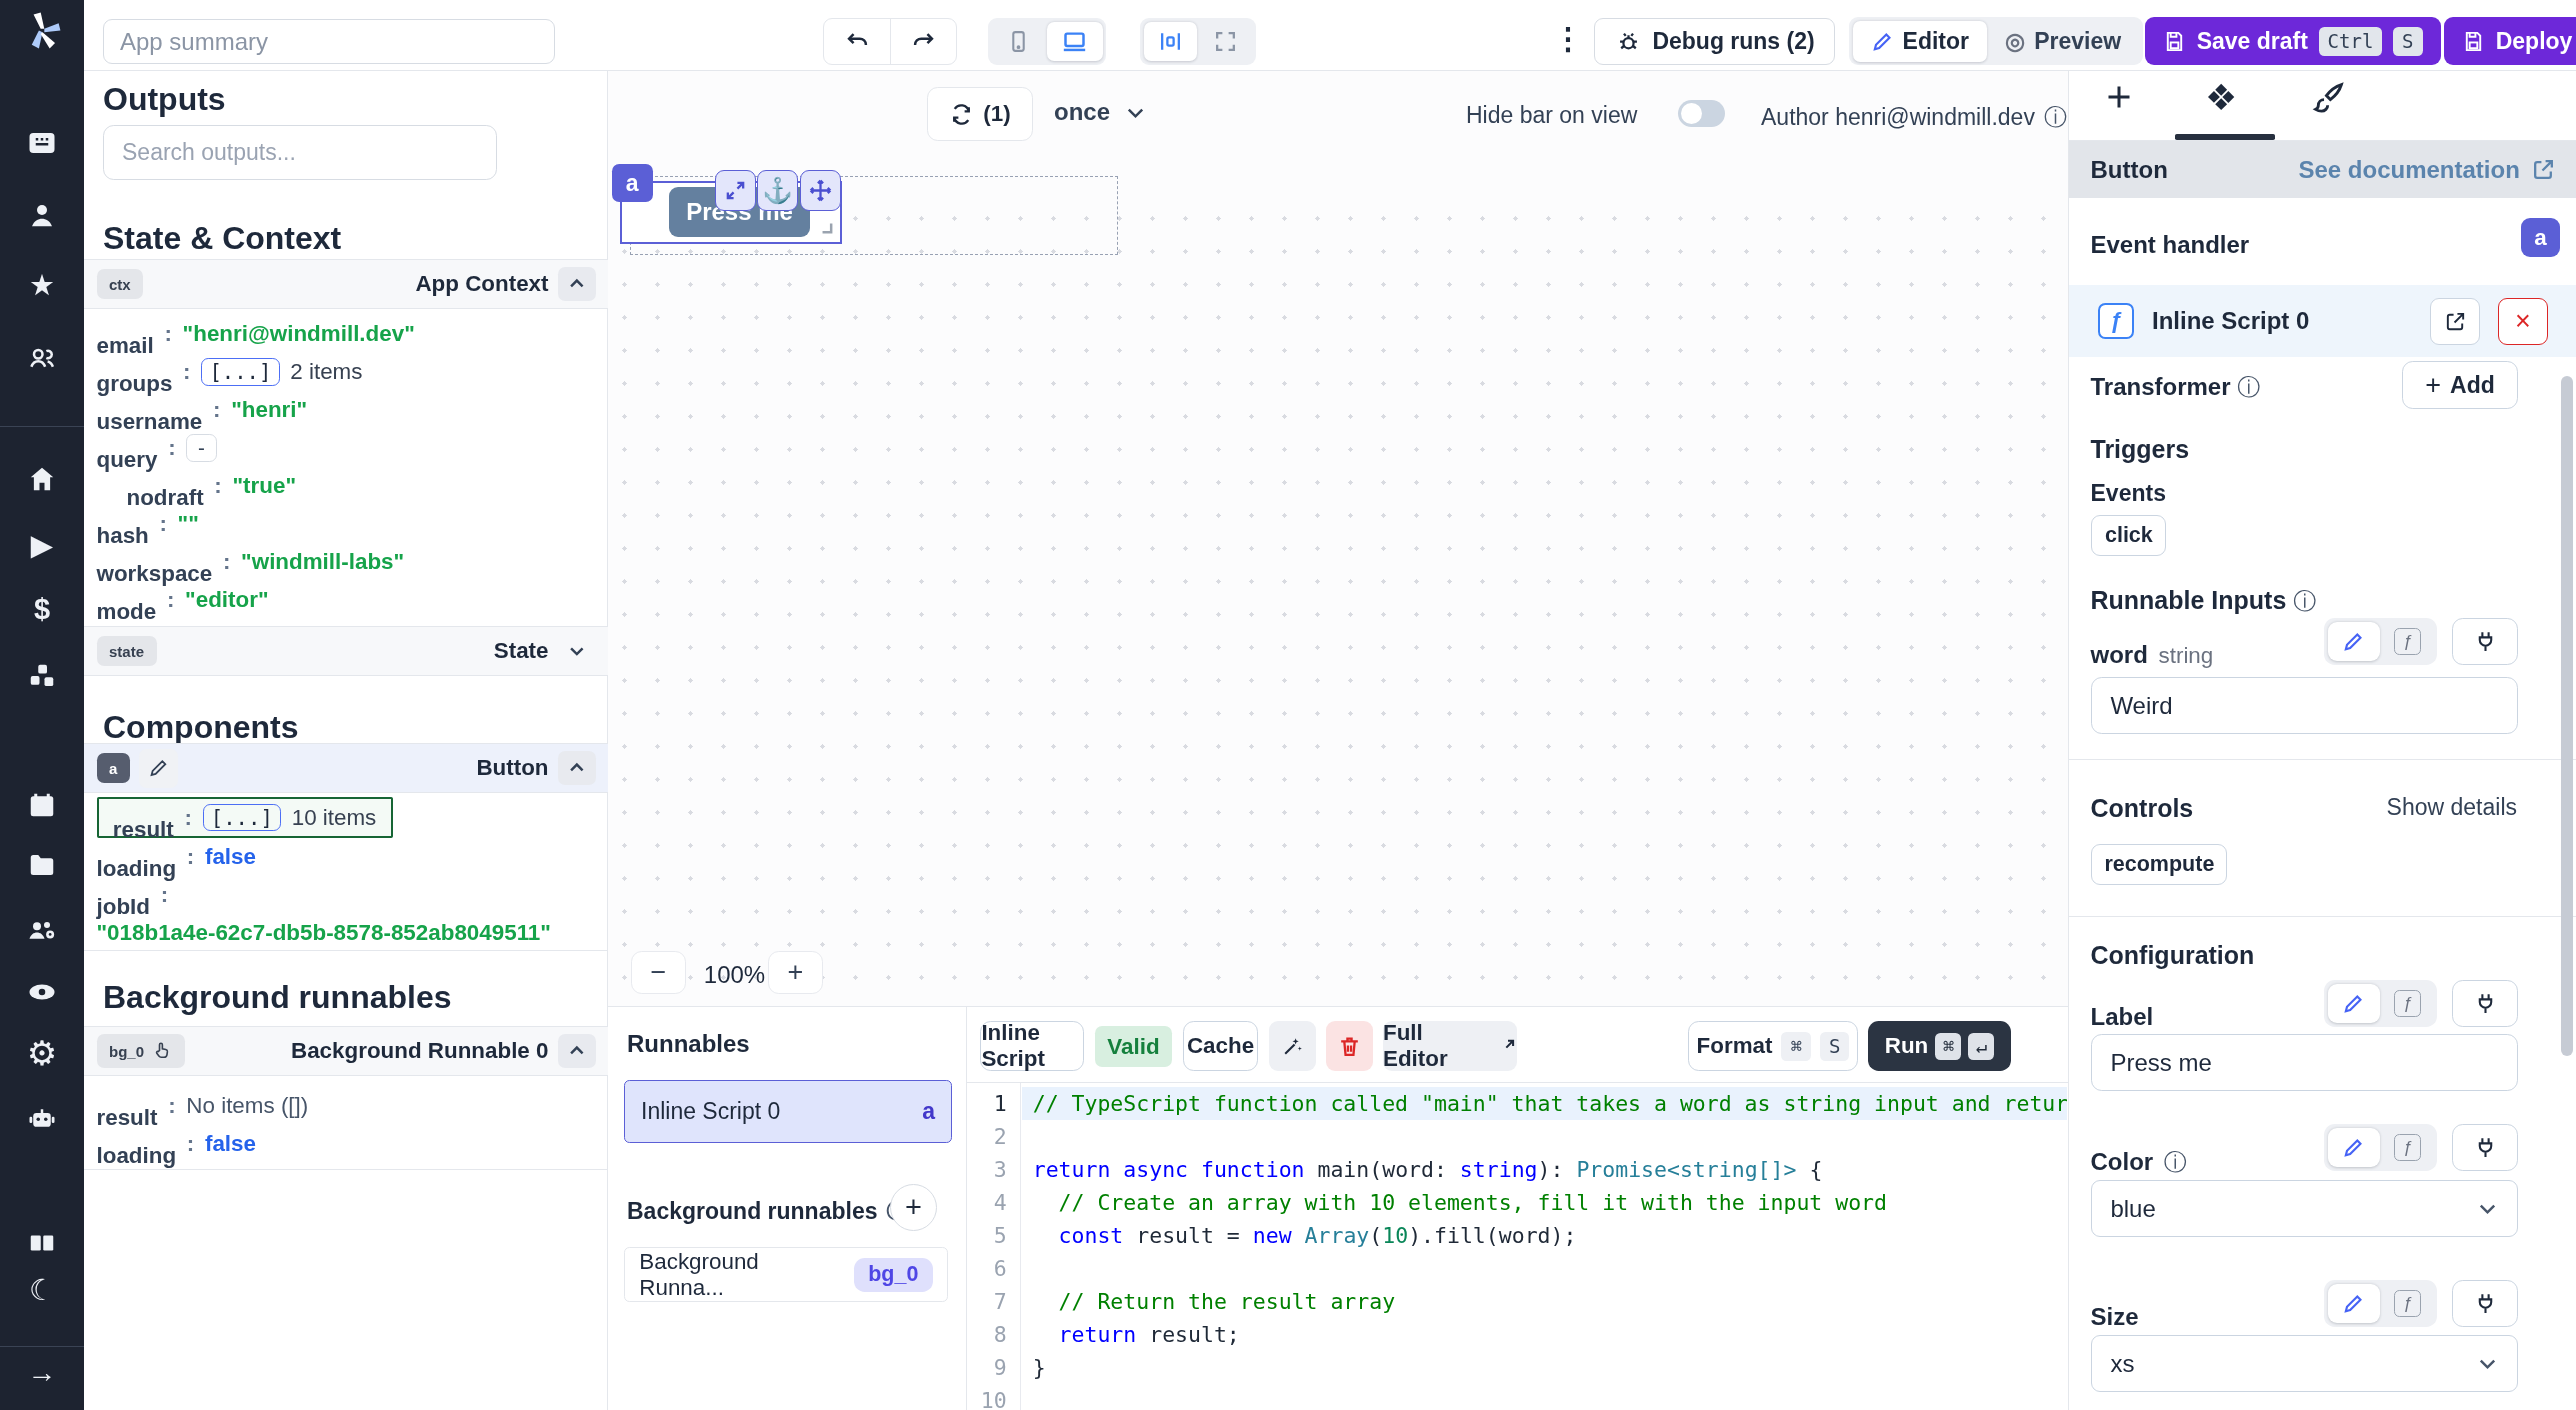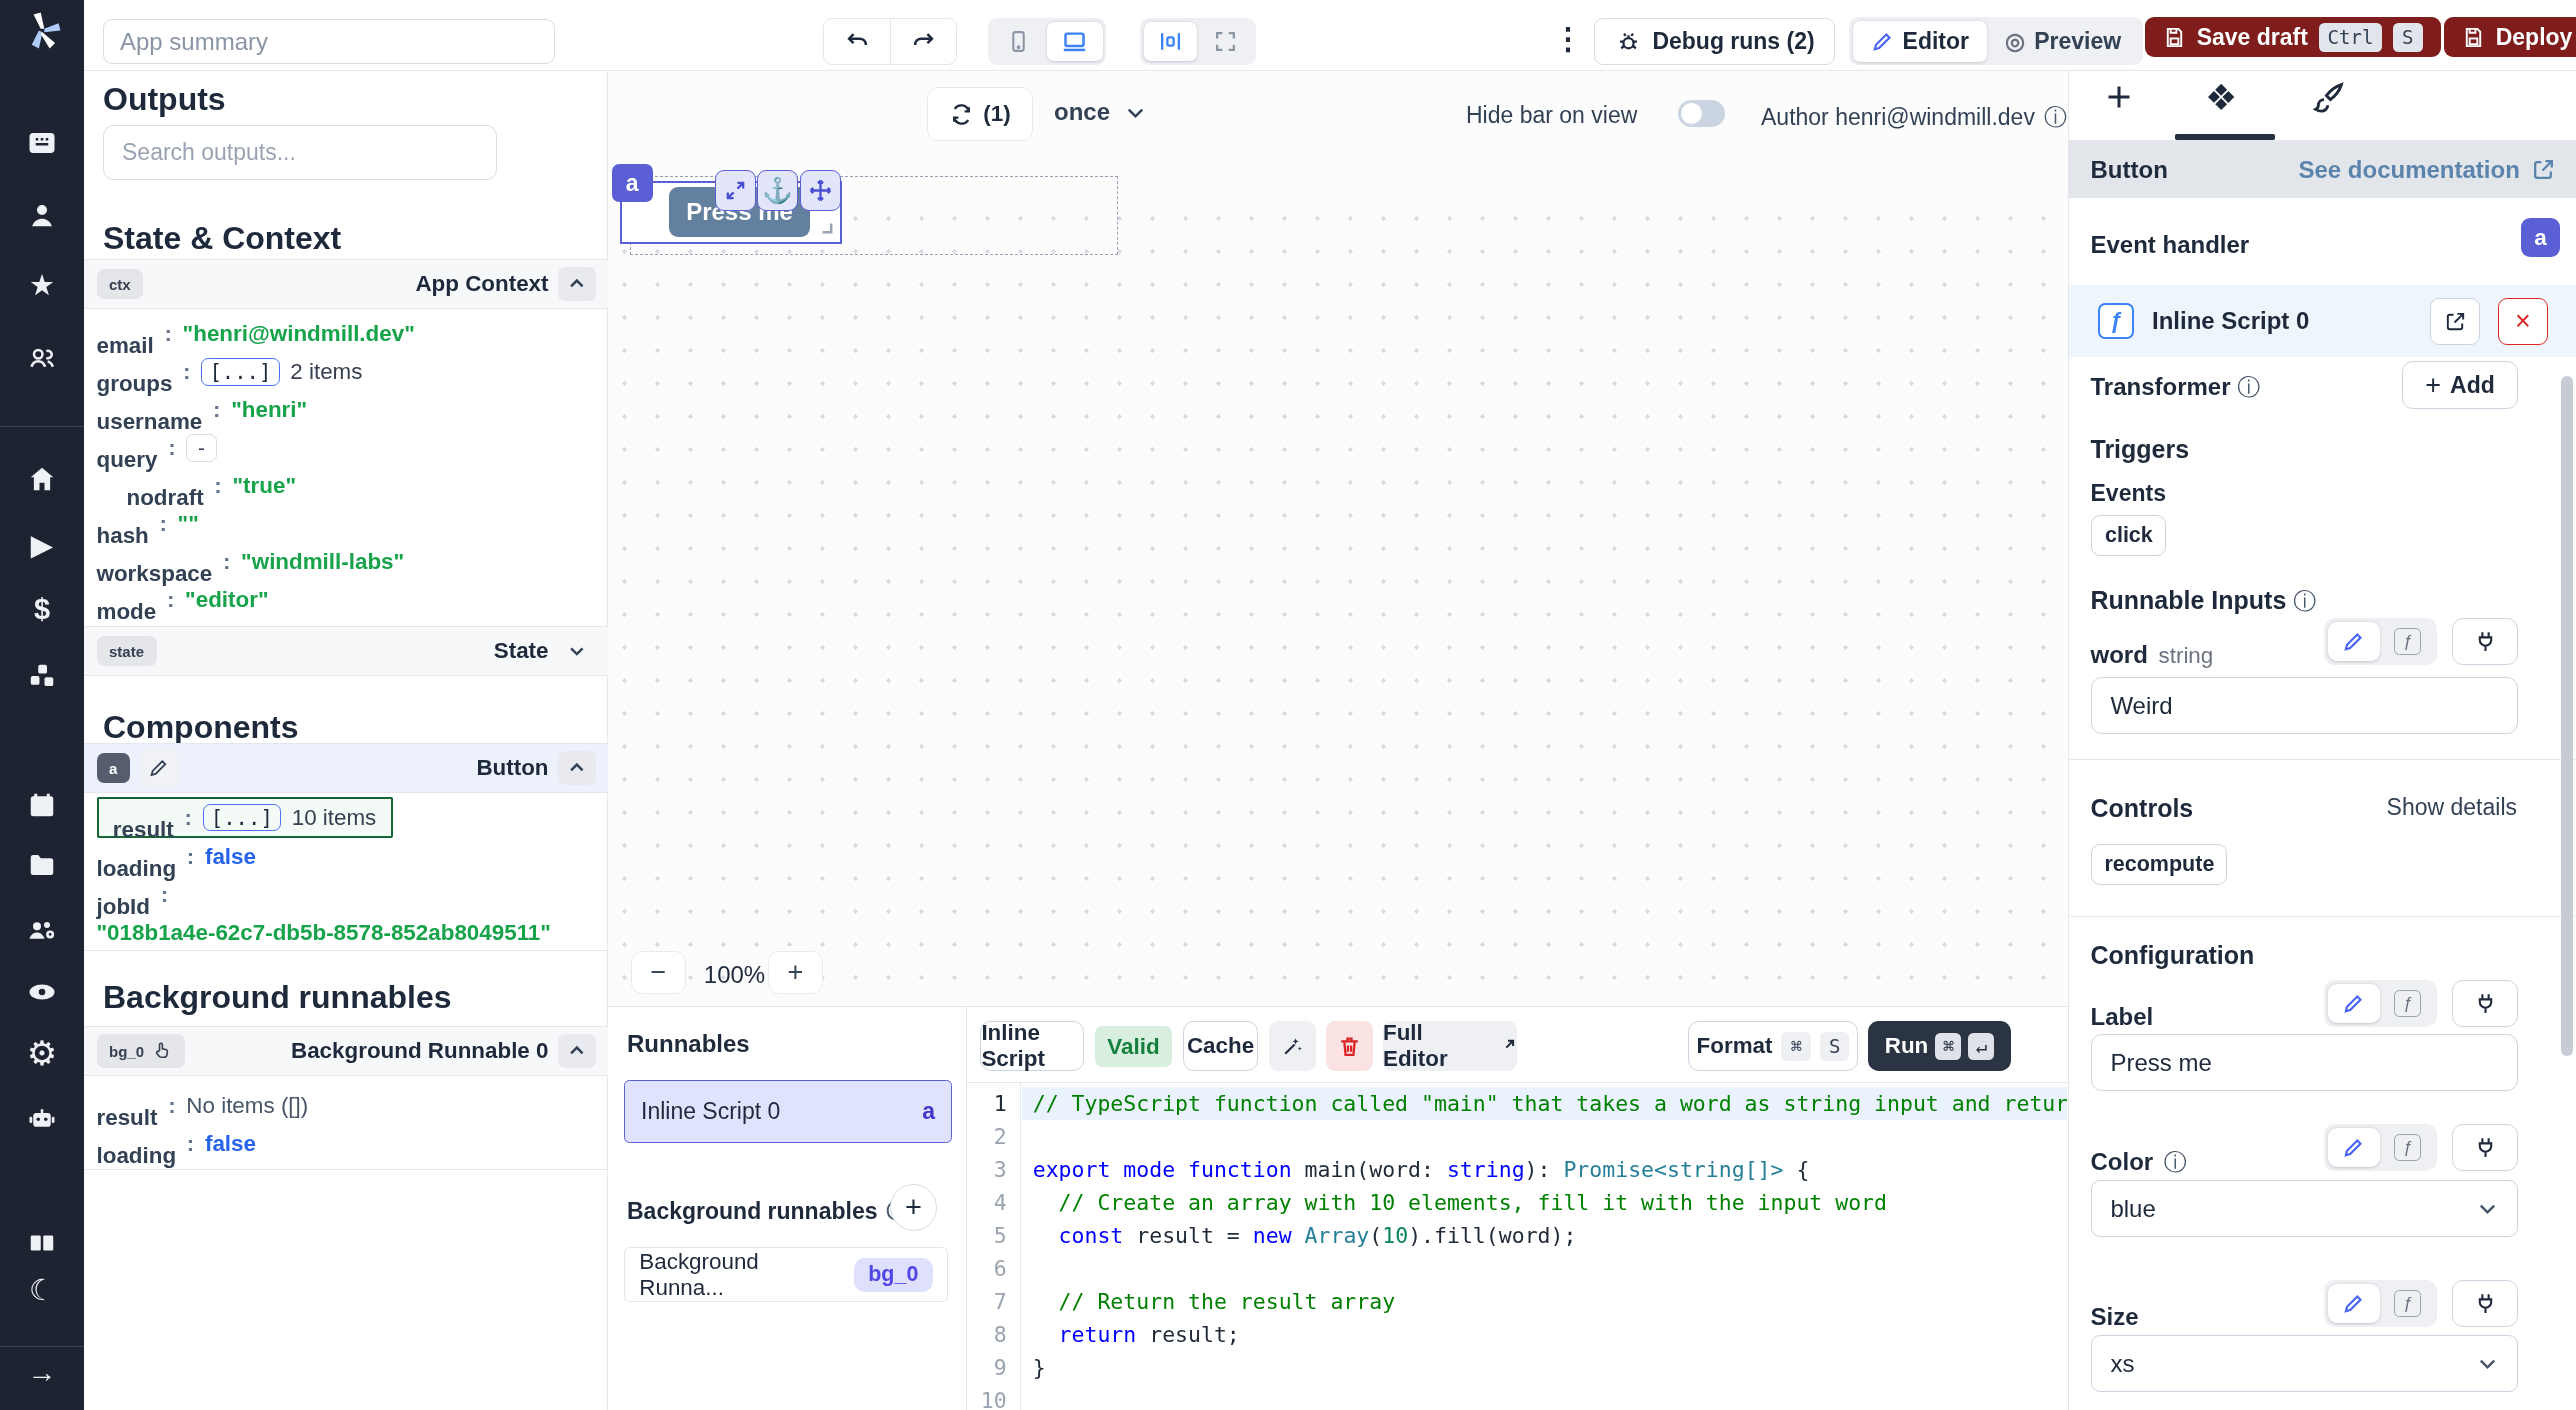--- a/index.html
+++ b/index.html
@@ -18,22 +18,22 @@
   .seg-cell { width:66px; height:100%; display:flex; align-items:center; justify-content:center; }
   .seg-cell + .seg-cell { border-left:1.8px solid #e4e7ec; }
   .pill-group { position:absolute; top:6.3px; height:47px; background:#eef0f4; border-radius:9px;
     display:flex; align-items:center; padding:3.6px; gap:1.8px; }
   .pill-cell { height:39px; border-radius:7.2px; display:flex; align-items:center; justify-content:center; padding:0 14.3px; }
   .pill-cell.active { background:#fff; box-shadow:0 0.9px 2.7px rgba(15,23,42,.18); }
   #kebab { position:absolute; left:1469px; top:9px; font-size:30px; font-weight:bold; color:#1e293b; letter-spacing:0; }
   .btn-outline { position:absolute; top:6.3px; height:47px; display:flex; align-items:center; gap:10.7px;
     border:1.8px solid #d7dce3; border-radius:9px; background:#fff; padding:0 19.7px;
     font-size:23px; font-weight:bold; color:#1e293b; }
-  .btn-slate { position:absolute; top:5.4px; height:40px; display:flex; align-items:center; gap:10.7px;
-    background:#7f1d1d; border-radius:9px; padding:0 18px; color:#fff; font-size:23px; font-weight:bold; }
+  .btn-slate { position:absolute; top:5.4px; height:48px; display:flex; align-items:center; gap:10.7px;
+    background:#6d28d9; border-radius:9px; padding:0 18px; color:#fff; font-size:23px; font-weight:bold; }
   kbd { background:#e2e6ec; color:#334155; border-radius:5.4px; font-size:19px; padding:3.6px 9px;
     font-family:"DejaVu Sans Mono", monospace; font-weight:normal; }
   .seg-ed { position:absolute; top:5.4px; height:48px; background:#eef0f4; border-radius:9px;
     display:flex; align-items:center; padding:3.6px; }
   .seg-ed .tabcell { height:41px; border-radius:7.2px; display:flex; align-items:center; gap:9px; padding:0 18px;
     font-size:23px; font-weight:bold; color:#334155; }
   .seg-ed .tabcell.active { background:#fff; box-shadow:0 0.9px 2.7px rgba(15,23,42,.18); color:#1e293b; }
 
   
   #sidebar { position:absolute; left:0; top:0; width:84px; height:1411px; background:#1d2330; z-index:40; }
@@ -634,21 +634,21 @@
         <div class="ln">5</div>
         <div class="ln">6</div>
         <div class="ln">7</div>
         <div class="ln">8</div>
         <div class="ln">9</div>
         <div class="ln">10</div>
       </div>
     <div id="code">
         <div class="cl act"><span class="tk-cm">// TypeScript function called "main" that takes a word as string input and returns</span></div>
         <div class="cl"></div>
-        <div class="cl"><span class="tk-kw">export mode function </span><span class="tk-pl">main(word: </span><span class="tk-kw">string</span><span class="tk-pl">): </span><span class="tk-ty">Promise&lt;string[]&gt;</span><span class="tk-pl"> {</span></div>
+        <div class="cl"><span class="tk-kw">return async function </span><span class="tk-pl">main(word: </span><span class="tk-kw">string</span><span class="tk-pl">): </span><span class="tk-ty">Promise&lt;string[]&gt;</span><span class="tk-pl"> {</span></div>
         <div class="cl"><span class="tk-cm">  // Create an array with 10 elements, fill it with the input word</span></div>
         <div class="cl"><span class="tk-pl">  </span><span class="tk-kw">const</span><span class="tk-pl"> result = </span><span class="tk-kw">new</span><span class="tk-pl"> </span><span class="tk-ty">Array</span><span class="tk-pl">(</span><span class="tk-nu">10</span><span class="tk-pl">).fill(word);</span></div>
         <div class="cl"></div>
         <div class="cl"><span class="tk-cm">  // Return the result array</span></div>
         <div class="cl"><span class="tk-pl">  </span><span class="tk-kw">return</span><span class="tk-pl"> result;</span></div>
         <div class="cl"><span class="tk-pl">}</span></div>
         <div class="cl"></div>
       </div>
   </div>
 </div>

